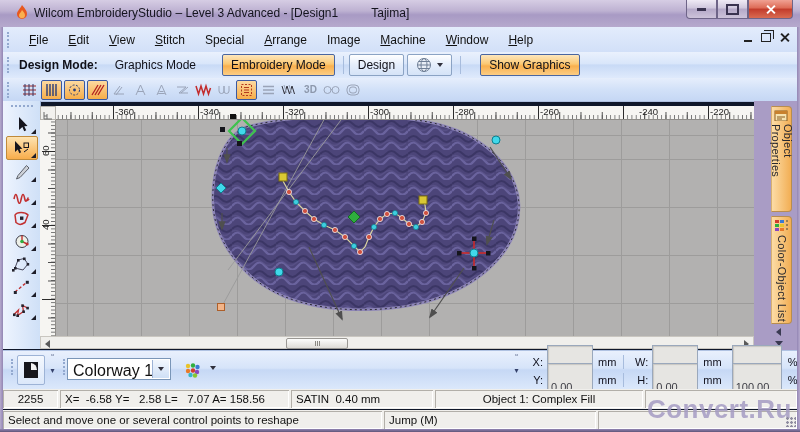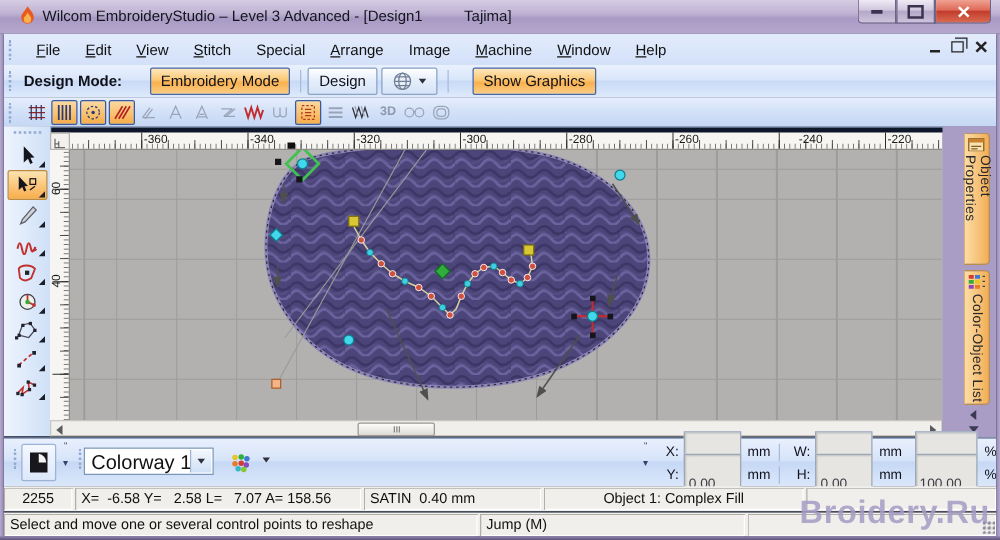--- a/index.html
+++ b/index.html
@@ -173,20 +173,21 @@
     <div class="mdi">
       <div class="m1"></div>
       <div class="m2"></div>
       <div class="mx"></div>
     </div>
   </div>
 
   <div class="modebar">
     <div class="grip-v"></div>
     <span class="mode-label">Design Mode:</span>
+    <span class="btn btn-flat">Graphics Mode</span>
     <span class="btn btn-orange">Embroidery Mode</span>
     <span class="tsep"></span>
     <span class="btn btn-lite">Design</span>
     <span class="btn btn-lite">
       <svg width="16" height="16" viewBox="0 0 16 16">
           <circle cx="8" cy="8" r="6.5" fill="#e9eef6" stroke="#6f7f96"></circle>
           <ellipse cx="8" cy="8" rx="3" ry="6.5" fill="none" stroke="#6f7f96"></ellipse>
           <path d="M1.5,8 h13 M2.5,4.5 h11 M2.5,11.5 h11" stroke="#6f7f96" fill="none"></path>
         </svg>
       <span class="dd-arrow"></span>
@@ -565,19 +566,19 @@
     <span class="panel pre" style="left:57px;width:229px;">X=  -6.58 Y=   2.58 L=   7.07 A= 158.56</span>
     <span class="panel pre" style="left:288px;width:142px;">SATIN  0.40 mm</span>
     <span class="panel" style="left:432px;width:208px;text-align:center;">Object 1: Complex Fill</span>
     <span class="panel" style="left:642px;width:152px;"></span>
   </div>
   <div class="sb" style="top:410px;height:19px;">
     <span class="panel" style="left:0px;width:379px;">Select and move one or several control points to reshape</span>
     <span class="panel" style="left:381px;width:212px;">Jump (M)</span>
     <span class="panel" style="left:595px;width:199px;"></span>
   </div>
-  <div class="watermark">Broidery.Ru</div>
+  <div class="watermark">Convert.Ru</div>
   <div class="rgrip"></div>
 
   <div class="borderL"></div>
   <div class="borderR"></div>
   <div class="borderB"></div>
 </div>
 
 </body></html>

